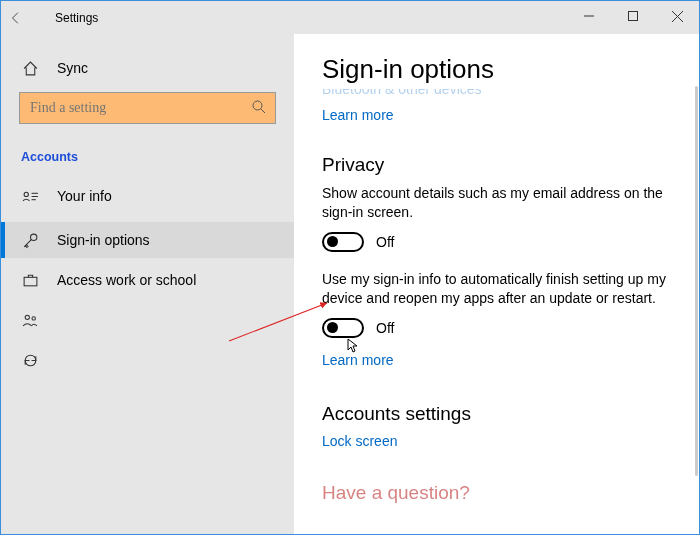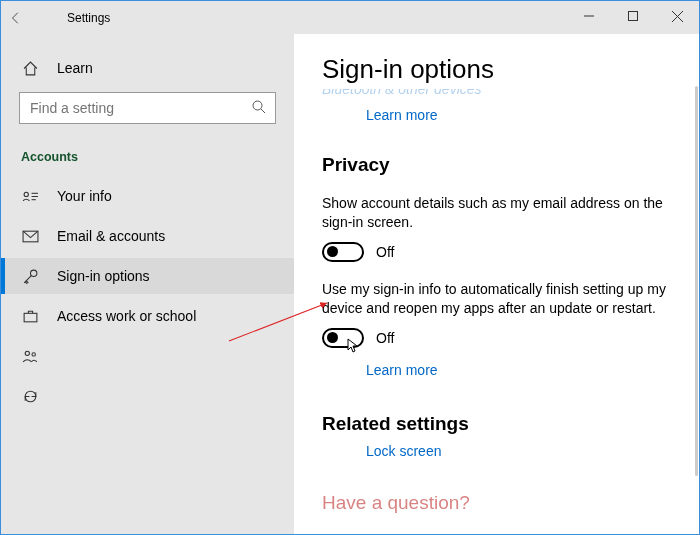--- a/index.html
+++ b/index.html
@@ -1,38 +1,38 @@
 <!DOCTYPE html>
 <html><head>
 <meta charset="utf-8">
 <style>
   * { box-sizing: border-box; margin: 0; padding: 0; font-family: "Segoe UI", Arial, sans-serif; }
   body { width: 700px; height: 535px; overflow: hidden; background: #fff; border: 1px solid #3a8edb; position: relative; }
   .titlebar { height: 33px; background: #e6e6e6; display: flex; align-items: center; position: relative; }
   .titlebar .back { width: 30px; height: 33px; display:flex; align-items:center; justify-content:center; color:#333; }
-  .titlebar .title { margin-left: 36px; font-size: 12px; color: #000; }
+  .titlebar .title { margin-left: 24px; font-size: 12px; color: #000; }
   .titlebar .controls { position: absolute; right: 0; top: 0; display:flex; }
   .titlebar .controls .ctl { width: 44px; height: 30px; display:flex; align-items:center; justify-content:center; color:#333; }
   .app { display:flex; height: calc(100% - 33px); }
   .sidebar { width: 293px; background: #e6e6e6; padding-top: 16px; position:relative; }
   .side-item { display:flex; align-items:center; padding: 9px 0 9px 20px; font-size: 14px; color:#000; cursor:default; }
   .side-item .icon { width: 18px; height:18px; margin-right: 18px; display:flex; align-items:center; justify-content:center; color:#333; }
   .side-item.active { background: #d9d9d9; position: relative; }
   .side-item.active::before { content:""; position:absolute; left:0; top:0; width:4px; height:100%; background:#0078d7; }
   .search-wrap { padding: 6px 18px 14px 18px; }
-  .search { width: 100%; height: 32px; border: 1px solid #999; background:#ffffff; padding: 0 32px 0 10px; font-size: 14px; color:#555; outline:none; }
+  .search { width: 100%; height: 32px; border: 1px solid #999; background:#fdba74; padding: 0 32px 0 10px; font-size: 14px; color:#555; outline:none;font-family:Liberation Serif, serif; }
   .search-box { position: relative; }
   .search-icon { position:absolute; right: 9px; top: 7px; color:#555; pointer-events:none; }
-  .section-label { font-size: 12.5px; font-weight: 600; color:#14532d; padding: 12px 0 14px 20px; }
+  .section-label { font-size: 12.5px; font-weight: 600; color:#1d4ed8; padding: 12px 0 14px 20px; }
   .content { flex: 1; background: #fff; padding: 20px 18px 0 28px; position: relative; overflow: hidden; }
   .page-title { font-size: 26px; font-weight: 400; color:#000; margin-bottom: 4px; }
-  .cut-text { font-size: 14px; color: #0068c6; opacity: 0.3; overflow:hidden; white-space:nowrap; height:10px; line-height:0; pointer-events:none;font-style:italic; }
-  .link { color: #0068c6; font-size: 14px; display:inline-block; margin-top: 8px; cursor:pointer;margin-left:44px; }
-  .sect-head { font-size: 19px; font-weight: 700; margin-top: 30px; color:#000; }
-  .body-text { font-size: 14px; color: #000; margin-top: 18px; line-height: 1.35; }
+  .cut-text { font-size: 14px; color: #0068c6; opacity: 0.3; overflow:hidden; white-space:nowrap; height:10px; line-height:0; pointer-events:none; }
+  .link { color: #0068c6; font-size: 14px; display:inline-block; margin-top: 8px; cursor:pointer; }
+  .sect-head { font-size: 19px; font-weight: 400; margin-top: 30px; color:#000; }
+  .body-text { font-size: 14px; color: #000; margin-top: 8px; line-height: 1.35; }
   .toggle-row { display:flex; align-items:center; margin-top: 10px; }
   .toggle { width: 42px; height: 20px; border: 2px solid #000; border-radius: 11px; position:relative; background:#fff; }
   .toggle .knob { width: 11px; height: 11px; background:#000; border-radius:50%; position:absolute; left: 3px; top: 2.5px; }
   .toggle-label { margin-left: 12px; font-size: 14px; color:#000; }
   .scrollbar { position:absolute; right: 1px; top: 52px; width: 3px; height: 390px; background: #ccc; border-radius: 2px; }
   .arrow { position:absolute; pointer-events:none; }
   .cursor { position:absolute; width:16px; height:16px; pointer-events:none; z-index:10; }
   .question { font-size: 19px; font-weight: 400; margin-top: 32px; color:#b91c1c; opacity:0.55; }
   .nav-gap { height: 4px; }
 </style>
@@ -69,21 +69,21 @@
 <div class="app">
 
   <div class="sidebar">
 
     <div class="side-item">
       <span class="icon">
         <svg width="17" height="17" viewBox="0 0 16 16">
             <path d="M2 8 L8 2 L14 8 M4 7 V14 H12 V7" stroke="#333" fill="none" stroke-width="1"></path>
           </svg>
       </span>
-      <span>Learn</span>
+      <span>Sync</span>
     </div>
 
     <div class="search-wrap">
       <div class="search-box">
         <input class="search" type="text" placeholder="Find a setting" style="">
         <span class="search-icon">
           <svg width="16" height="16" viewBox="0 0 16 16">
               <circle cx="6.5" cy="6.5" r="4.5" stroke="#555" fill="none" stroke-width="1"></circle>
               <line x1="10" y1="10" x2="14" y2="14" stroke="#555" stroke-width="1"></line>
             </svg>
@@ -100,29 +100,20 @@
             <path d="M1 12 Q4 9 7 12" stroke="#333" fill="none"></path>
             <line x1="9" y1="5" x2="15" y2="5" stroke="#333"></line>
             <line x1="9" y1="8" x2="15" y2="8" stroke="#333"></line>
             <line x1="9" y1="11" x2="13" y2="11" stroke="#333"></line>
           </svg>
       </span>
       <span>Your info</span>
     </div>
     <div class="nav-gap"></div>
 
-    <div class="side-item">
-      <span class="icon">
-        <svg width="17" height="17" viewBox="0 0 16 16">
-            <rect x="1" y="3" width="14" height="10" stroke="#333" fill="none"></rect>
-            <path d="M1 3 L8 9 L15 3" stroke="#333" fill="none"></path>
-          </svg>
-      </span>
-      <span>Email &amp; accounts</span>
-    </div>
     <div class="nav-gap"></div>
 
     <div class="side-item active">
       <span class="icon">
         <svg width="17" height="17" viewBox="0 0 16 16">
             <circle cx="11" cy="5" r="3" stroke="#333" fill="none"></circle>
             <path d="M9 7 L2 14 M4 12 L6 14 M3 13 L5 15" stroke="#333" fill="none"></path>
           </svg>
       </span>
       <span>Sign-in options</span>
@@ -182,21 +173,21 @@
     <div class="body-text" style="margin-top:18px;">Use my sign-in info to automatically finish setting up my device and reopen my apps after an update or restart.</div>
     <div class="toggle-row">
       <div class="toggle">
           <div class="knob"></div>
         </div>
       <span class="toggle-label">Off</span>
     </div>
 
     <span class="link" style="margin-top:14px;">Learn more</span>
 
-    <div class="sect-head" style="margin-top:34px;">Related settings</div>
+    <div class="sect-head" style="margin-top:34px;">Accounts settings</div>
     <span class="link" style="margin-top:8px;text-align:right;">Lock screen</span>
 
     <div class="question">Have a question?</div>
 
     <div class="scrollbar"></div>
   </div>
 </div>
 
 <svg class="arrow" style="left:226px; top:298px;" width="110" height="45">
   <defs>

